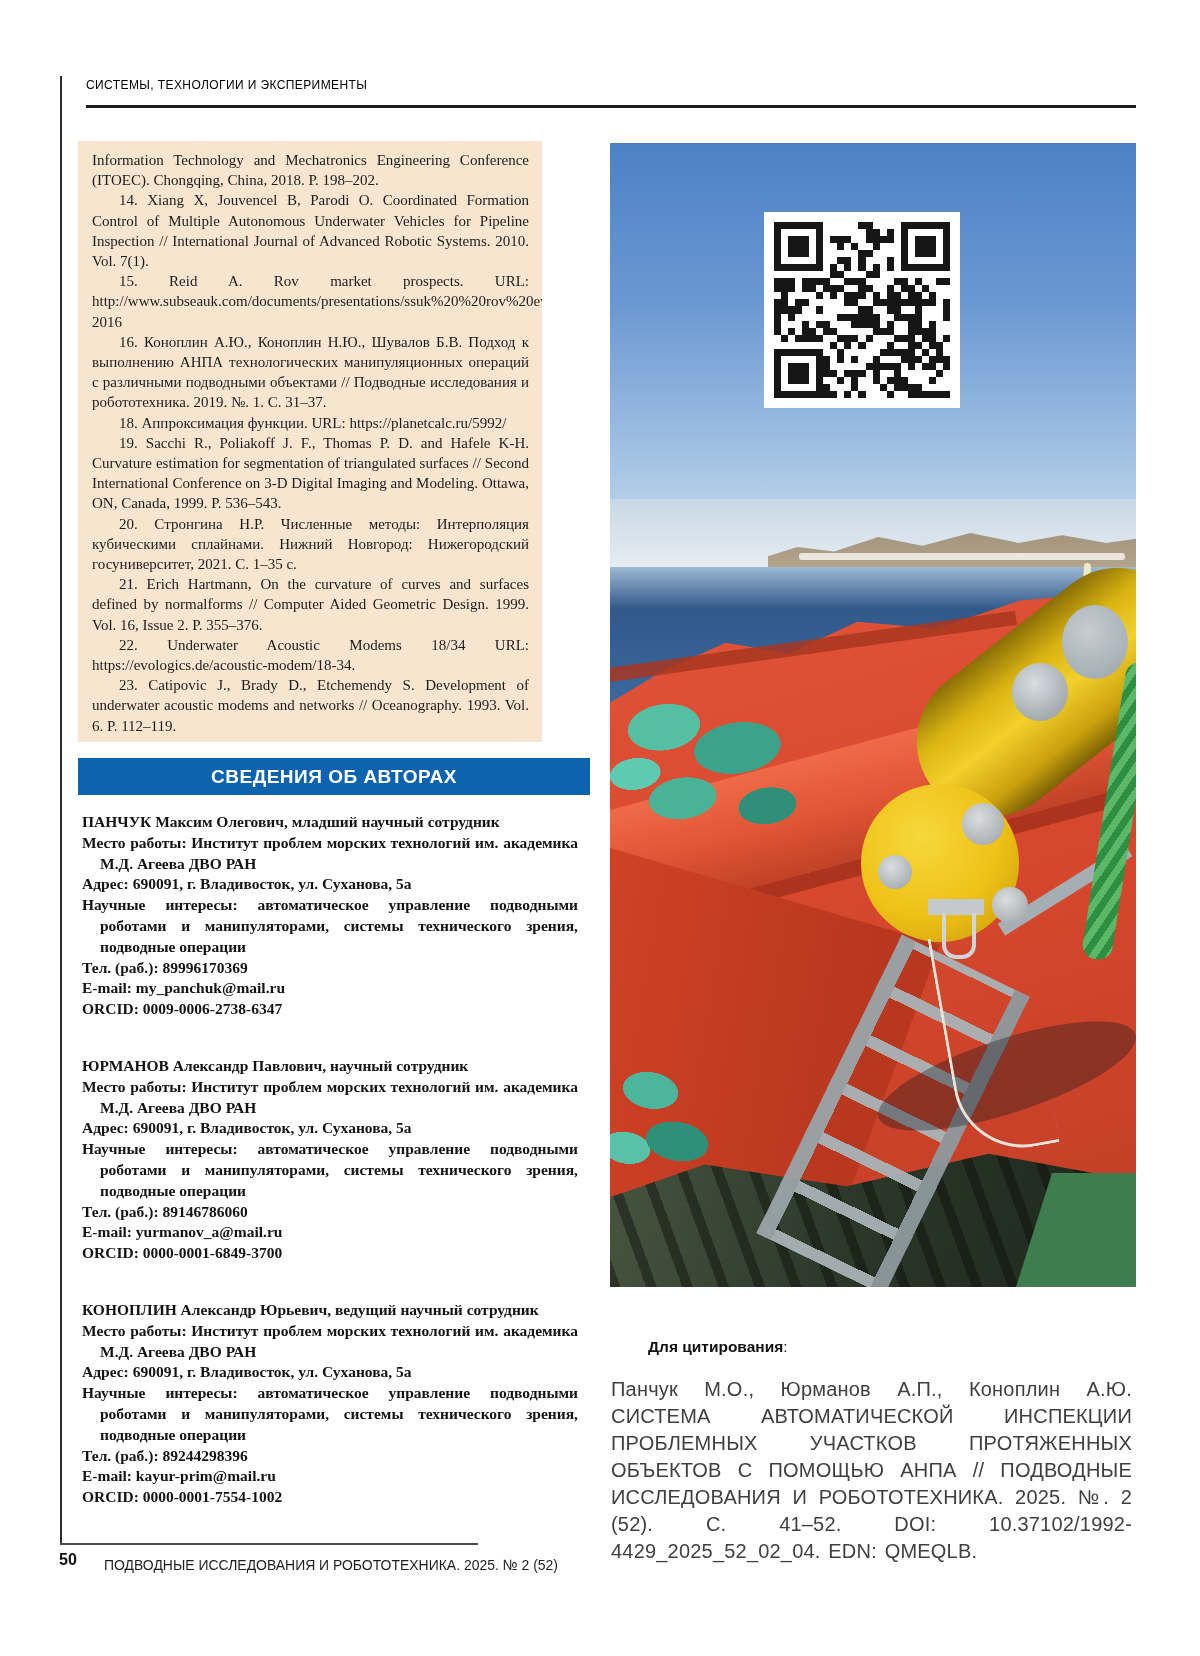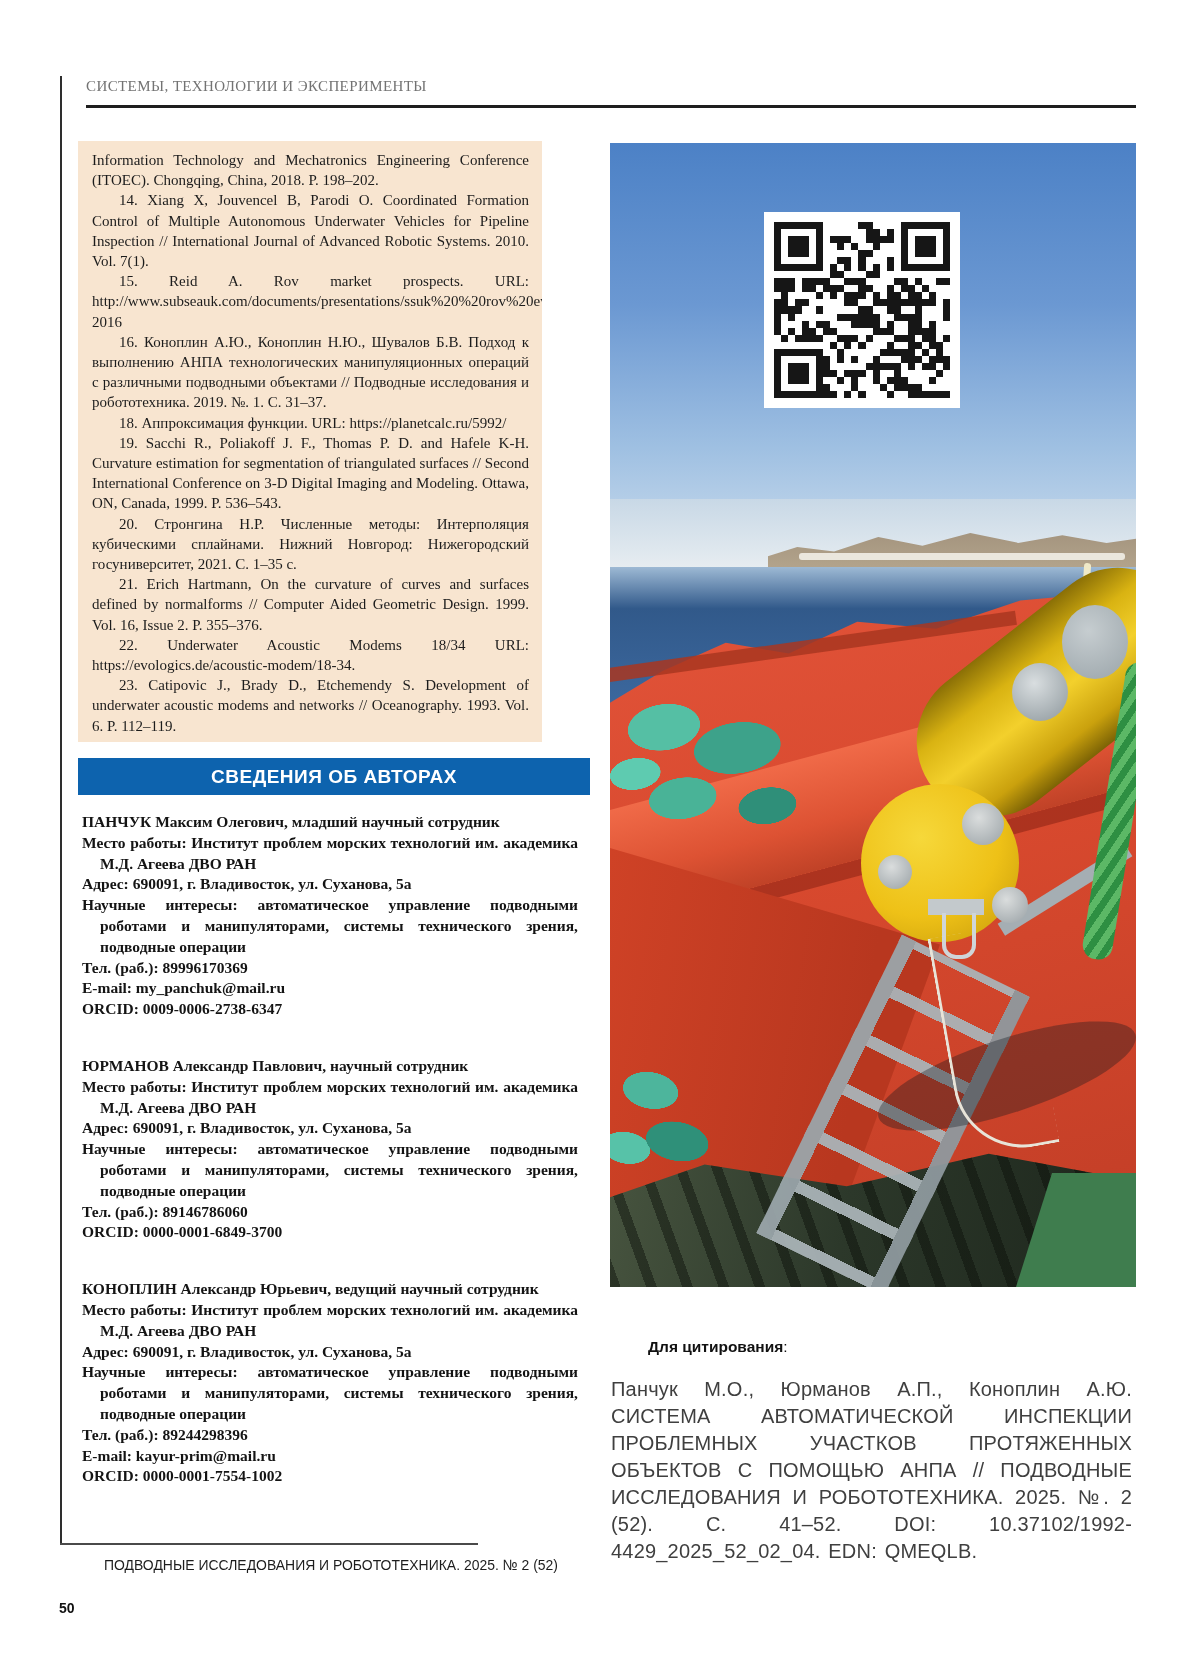--- a/index.html
+++ b/index.html
@@ -10,22 +10,22 @@
     --rope-teal:#45b099;
     --sky-blue:#4c81c6;
     --sea-blue:#31598a;
   }
   html,body{margin:0;padding:0;background:#ffffff;}
   .page{position:relative;width:1200px;height:1656px;background:#fff;overflow:hidden;
         font-family:"Liberation Serif",serif;color:#1c1c1c;}
 
   
   .vrule{position:absolute;left:60px;top:76px;width:2px;height:1467px;background:#2e2e2e;}
-  .header-title{position:absolute;left:86px;top:78px;font-family:Liberation Serif, serif;
-        font-size:15px;letter-spacing:.4px;color:#737373;}
+  .header-title{position:absolute;left:86px;top:78px;font-family:Liberation Sans, sans-serif;
+        font-size:12px;letter-spacing:.4px;color:#000000;}
   .header-rule{position:absolute;left:86px;top:105px;width:1050px;height:3px;background:#1e1e1e;}
 
   
   .refbox{position:absolute;left:78px;top:141px;width:464px;height:601px;background:var(--ref-box-bg);
         box-sizing:border-box;padding:9px 13px 8px 14px;text-align:justify;
         font-size:15px;line-height:20.2px;overflow:hidden;}
   .refbox p{margin:0;}
   .refbox p.ref{text-indent:27px;}
 
   
@@ -35,22 +35,22 @@
         font-size:19px;letter-spacing:.5px;}
 
   
   .authors{position:absolute;left:82px;top:812px;width:496px;font-size:15.5px;line-height:20.8px;
         text-align:justify;color:#141414;font-weight:bold;}
   .author{margin-bottom:36px;}
   .author p{margin:0;padding-left:18px;text-indent:-18px;}
 
   
   .footer-rule{position:absolute;left:60px;top:1543px;width:418px;height:2px;background:#4a4a4a;}
-  .pagenum{position:absolute;left:59px;top:1600px;font-family:"Liberation Sans",sans-serif;
-        font-weight:bold;font-size:14px;color:#101010;}
+  .pagenum{position:absolute;left:59px;top:1551px;font-family:"Liberation Sans",sans-serif;
+        font-weight:bold;font-size:16px;color:#101010;}
   .journal{position:absolute;left:104px;top:1556px;font-family:"Liberation Sans",sans-serif;
         font-size:15px;color:#1d1d1d;transform:scaleX(.93);transform-origin:left;}
 
   
   .photo{position:absolute;left:610px;top:143px;width:526px;height:1144px;overflow:hidden;background:#7fa3cf;}
   .photo > div{position:absolute;}
   .sky{left:0;top:0;width:100%;height:424px;
        background:linear-gradient(#4c81c6 0%,#6b98d2 38%,#9fc0e2 72%,#cfdfee 100%);}
   .haze{left:0;top:356px;width:100%;height:70px;background:linear-gradient(#c8d8e6,#e7edf1);}
   .hills{left:30%;top:368px;width:70%;height:58px;background:linear-gradient(#9b8b76,#b3a48c);
@@ -168,20 +168,21 @@
       <p><b>E-mail</b><span>: my_panchuk@mail.ru</span></p>
       <p><b>ORCID</b><span>: 0009-0006-2738-6347</span></p>
     </div>
 
     <div class="author">
       <p><b>ЮРМАНОВ Александр Павлович</b><span>, научный сотрудник</span></p>
       <p><b>Место работы</b><span>: Институт проблем морских технологий им. академика М.Д. Агеева ДВО РАН</span></p>
       <p><b>Адрес</b><span>: 690091, г. Владивосток, ул. Суханова, 5а</span></p>
       <p><b>Научные интересы</b><span>: автоматическое управление подводными роботами и манипуляторами, системы технического зрения, подводные операции</span></p>
       <p><b>Тел.</b><span> (раб.): 89146786060</span></p>
+      <p><b>E-mail</b><span>: yurmanov_a@mail.ru</span></p>
       <p><b>ORCID</b><span>: 0000-0001-6849-3700</span></p>
     </div>
 
     <div class="author">
       <p><b>КОНОПЛИН Александр Юрьевич</b><span>, ведущий научный сотрудник</span></p>
       <p><b>Место работы</b><span>: Институт проблем морских технологий им. академика М.Д. Агеева ДВО РАН</span></p>
       <p><b>Адрес</b><span>: 690091, г. Владивосток, ул. Суханова, 5а</span></p>
       <p><b>Научные интересы</b><span>: автоматическое управление подводными роботами и манипуляторами, системы технического зрения, подводные операции</span></p>
       <p><b>Тел.</b><span> (раб.): 89244298396</span></p>
       <p><b>E-mail</b><span>: kayur-prim@mail.ru</span></p>

